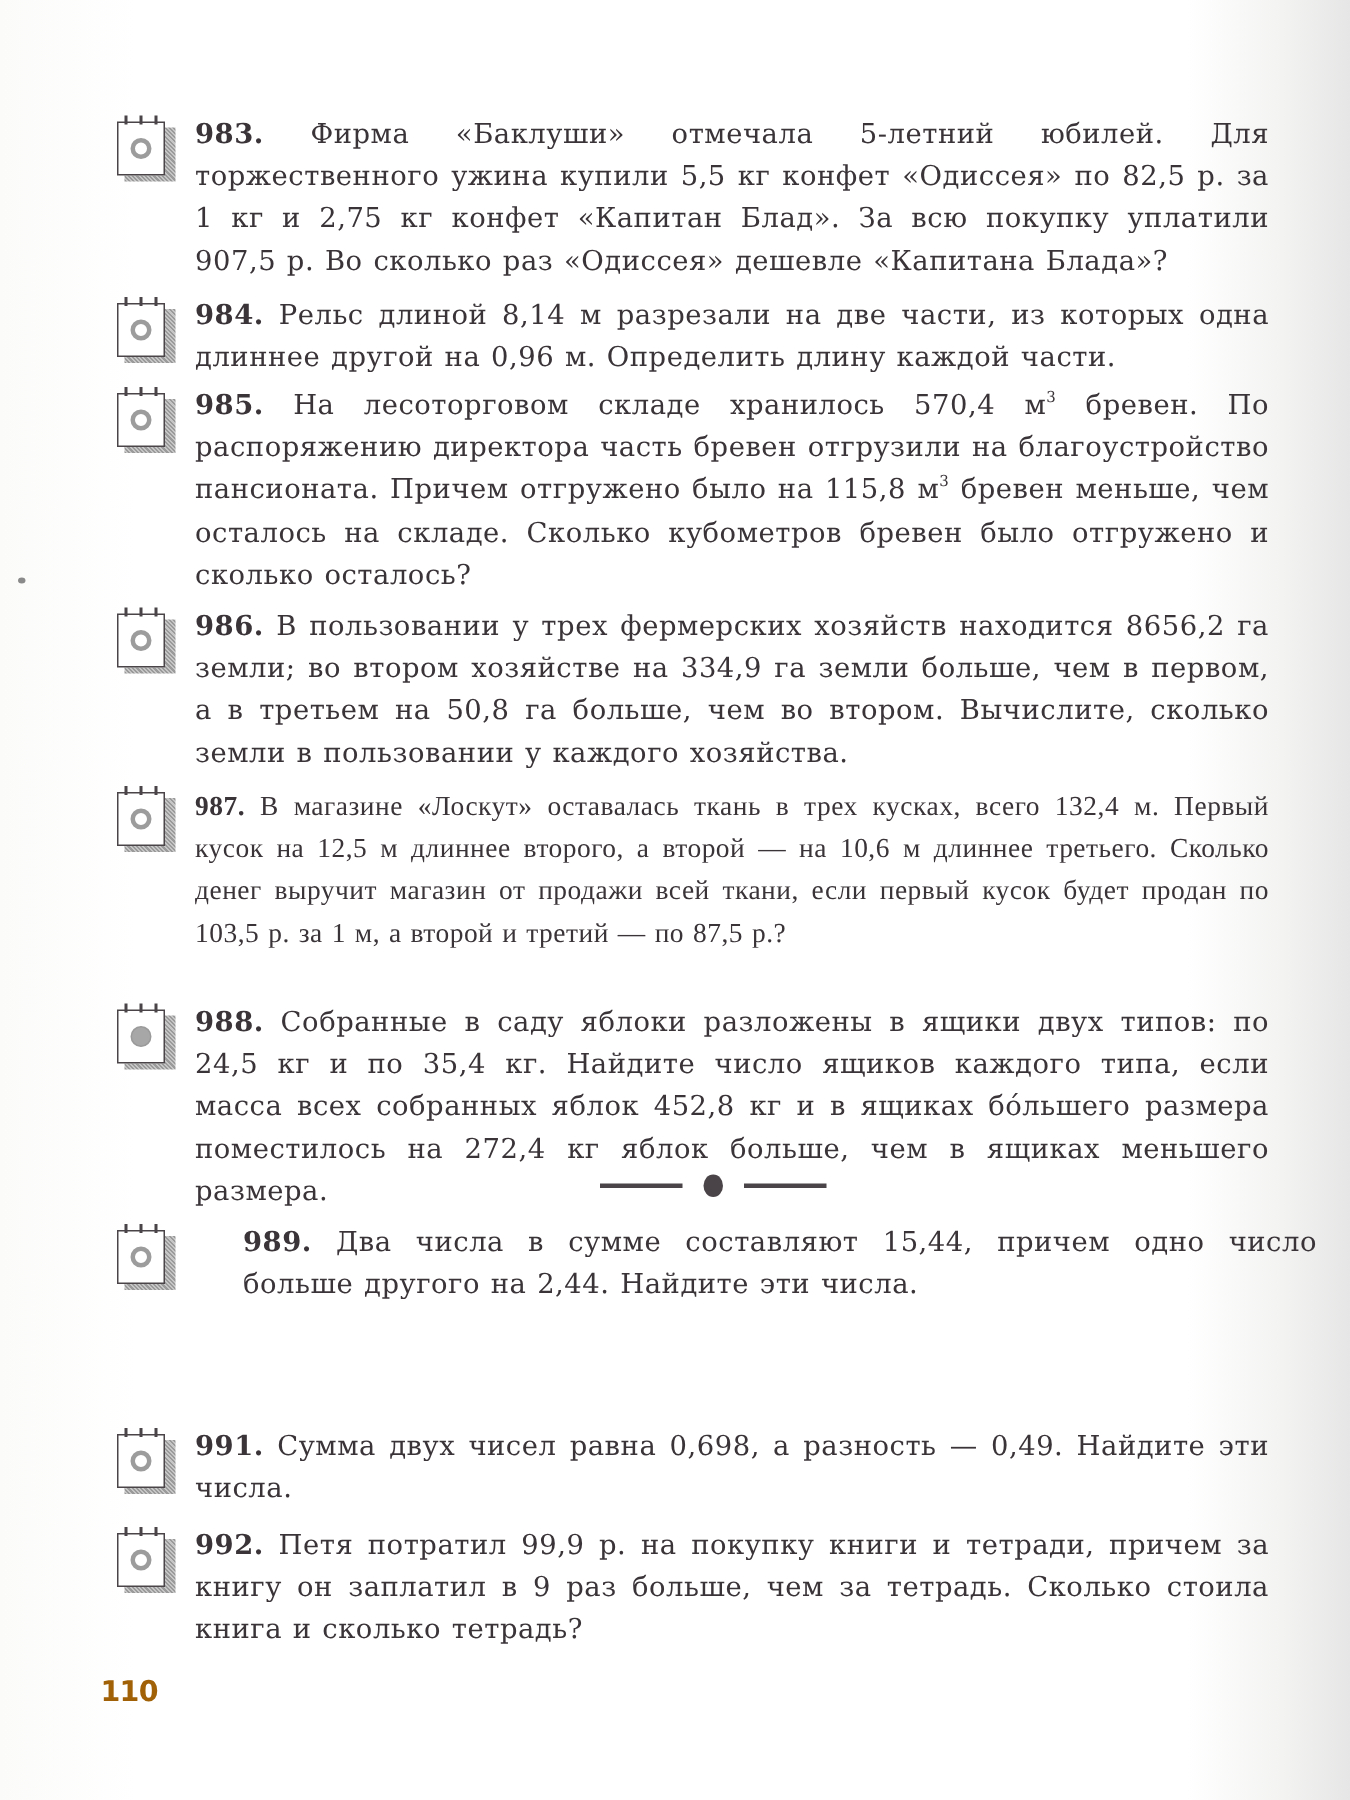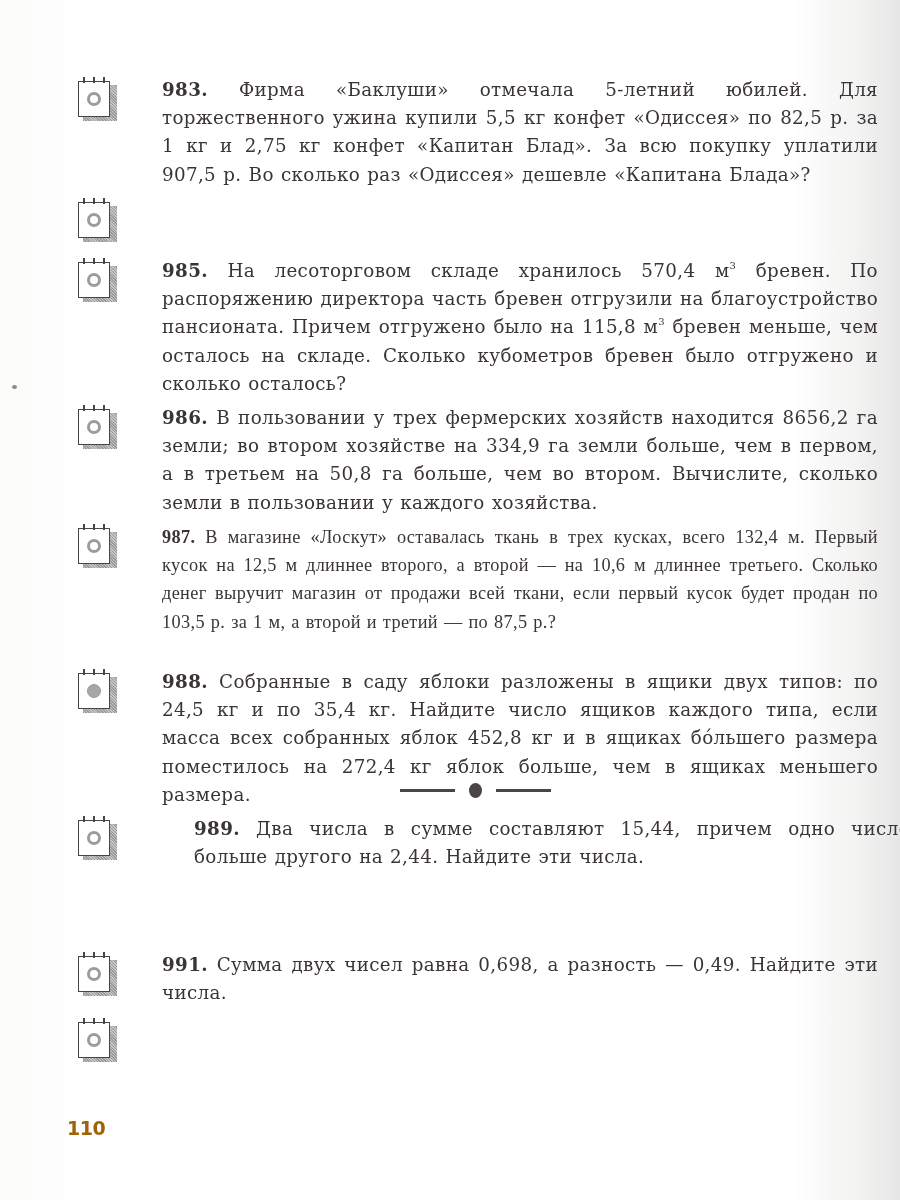--- a/index.html
+++ b/index.html
@@ -27,21 +27,21 @@
     display:flex; justify-content:space-between;
   }
   .icon .rings span { width:2px; height:6px; background:#4a4448; display:block; }
   .icon .circle {
     position:absolute; left:9px; top:13px; width:14px; height:14px;
     border-radius:50%; box-sizing:border-box;
   }
   .icon .circle.hollow { border:3px solid #9c9c9c; background:#fff; }
   .icon .circle.filled { border:1px solid #9a9a9a; background:#a7a7a7; }
   .text {
-    margin-left:84px; width:716px;
+    margin-left:52px; width:716px;
     font-size:18.3px; line-height:28.2px; text-align:justify;
     letter-spacing:0.35px; word-spacing:1px;
   }
   .num { font-weight:bold; }
   sup { font-size:10px; line-height:0; vertical-align:8px; }
   .divider {
     position:absolute; left:400px; top:780px; width:160px; height:20px;
   }
   .divider .line { position:absolute; top:9px; height:2.5px; width:55px; background:#4a4448; }
   .divider .dot { position:absolute; left:69px; top:3px; width:13px; height:15px; border-radius:50%; background:#4a4448; }
@@ -80,20 +80,24 @@
     <div class="icon">
       <div class="shadow"></div>
         <div class="card"></div>
       <div class="rings">
           <span></span>
           <span></span>
           <span></span>
         </div>
       <div class="circle hollow"></div>
     </div>
+    <div class="text">
+      <span class="num">984.</span>
+      <span>Рельс длиной 8,14 м разрезали на две части, из которых одна длиннее другой на 0,96 м. Определить длину каждой части.</span>
+    </div>
   </div>
 
   <div class="problem" style="top:257px;">
     <div class="icon">
       <div class="shadow"></div>
         <div class="card"></div>
       <div class="rings">
           <span></span>
           <span></span>
           <span></span>
@@ -202,16 +206,20 @@
     <div class="icon">
       <div class="shadow"></div>
         <div class="card"></div>
       <div class="rings">
           <span></span>
           <span></span>
           <span></span>
         </div>
       <div class="circle hollow"></div>
     </div>
+    <div class="text">
+      <span class="num">992.</span>
+      <span>Петя потратил 99,9 р. на покупку книги и тетради, причем за книгу он заплатил в 9 раз больше, чем за тетрадь. Сколько стоила книга и сколько тетрадь?</span>
+    </div>
   </div>
 
   <div class="page-number">110</div>
 </div>
 
 </body></html>

